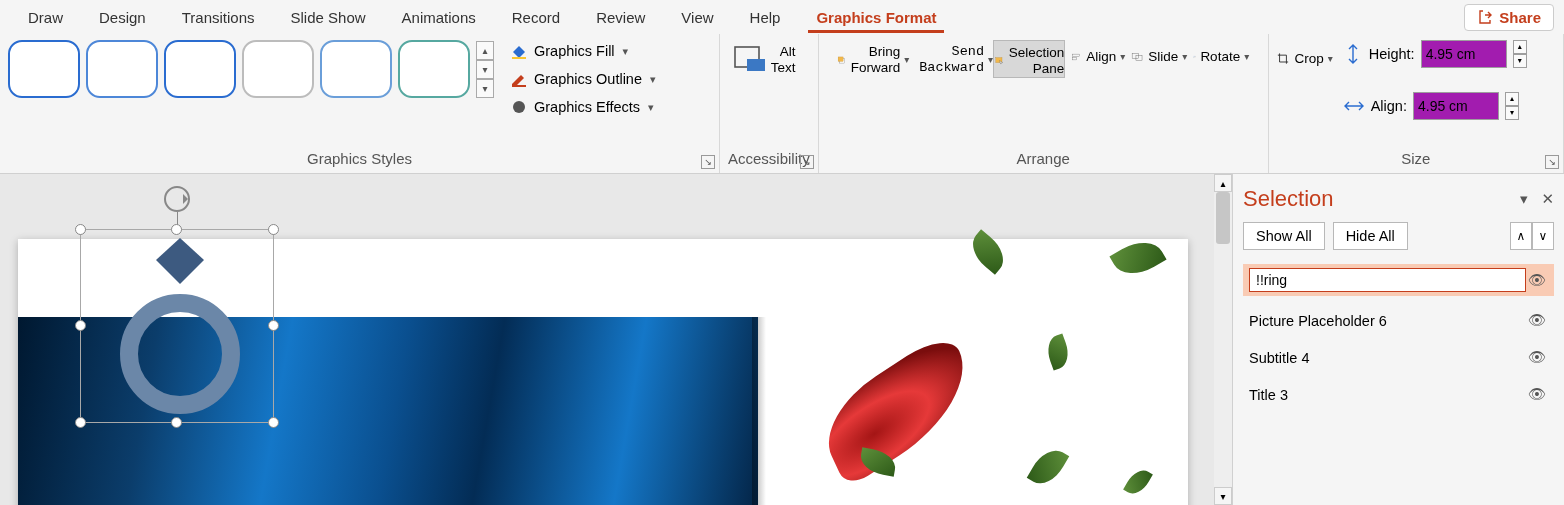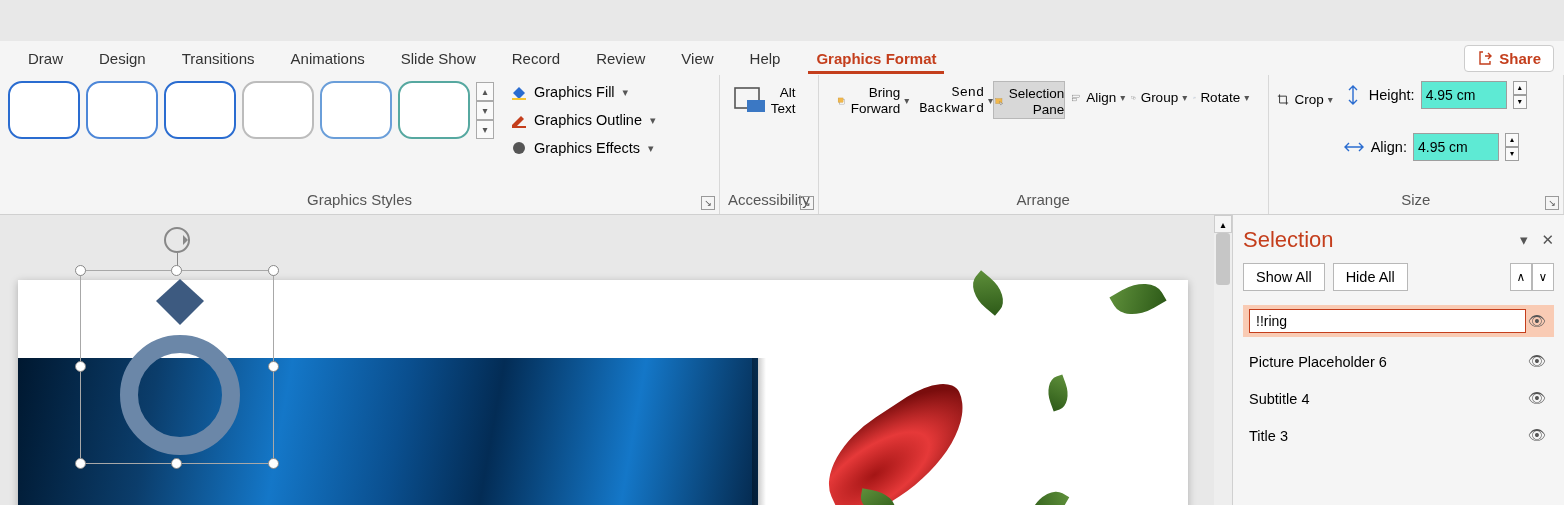--- a/index.html
+++ b/index.html
@@ -1,19 +1,19 @@
 <!DOCTYPE html>
 <html><head>
 <meta charset="utf-8">
 <style>
   * { box-sizing: border-box; margin: 0; padding: 0; font-family: "Segoe UI", Arial, sans-serif; }
   body { background: #e8e8e8; width: 1564px; height: 505px; overflow: hidden; position: relative; }
 
   
-  .tabs { display: flex; align-items: center; height: 34px; background: #f5f5f5; padding: 0 10px; font-size: 15px; color: #333; margin-top: 41px; }
+  .tabs { display: flex; align-items: center; height: 34px; background: #f5f5f5; padding: 0 10px; font-size: 15px; color: #333; }
   .tab { padding: 6px 18px; cursor: pointer; }
   .tab.active { color: #c43e1c; font-weight: 600; position: relative; }
   .tab.active::after { content: ""; position: absolute; left: 10px; right: 10px; bottom: -1px; height: 3px; background: #c43e1c; }
   .share { margin-left: auto; display: flex; align-items: center; gap: 6px; color: #c43e1c; font-weight: 600; padding: 4px 12px; border: 1px solid #ccc; background: #fff; border-radius: 4px; }
 
   
   .ribbon { display: flex; background: #f5f5f5; border-bottom: 1px solid #d0d0d0; height: 140px; }
   .group { border-right: 1px solid #d8d8d8; display: flex; flex-direction: column; padding: 6px 8px 2px 8px; position: relative; }
   .group-body { flex: 1; display: flex; align-items: flex-start; gap: 6px; }
   .group-label { text-align: center; font-size: 15px; color: #555; padding: 2px 0 4px 0; position: relative; }
@@ -28,21 +28,21 @@
   .graphics-menu { display:flex; flex-direction:column; gap:6px; margin-left:6px; font-size:14.5px;}
   .graphics-menu .mitem { display:flex; align-items:center; gap:6px; padding:2px 4px; cursor:pointer;}
   .graphics-menu .chev { margin-left:2px; font-size:11px; color:#555;}
 
   .big-btn { display:flex; flex-direction:row; align-items:center; justify-content:flex-start; width:72px; padding-top:4px; font-size:13.5px; cursor:pointer; gap:4px; text-align:right; line-height:1.2;}
   .big-btn.active { background:#d8d8d8; border:1px solid #b8b8b8;}
   .chevd { font-size:10px; color:#555;}
 
   .size-rows { display:flex; flex-direction:column; gap:24px; font-size:14.5px; margin-left:4px;}
   .size-row { display:flex; align-items:center; gap:6px;}
-  .size-input { width:86px; height:28px; border:1px solid #9e9e9e; background:#5eead4; padding:0 4px; font-size:14px;}
+  .size-input { width:86px; height:28px; border:1px solid #9e9e9e; background:#a21caf; padding:0 4px; font-size:14px;}
   .spin { display:flex; flex-direction:column;}
   .spin div { width:14px; height:14px; border:1px solid #9e9e9e; font-size:8px; text-align:center; line-height:12px; background:#fafafa;}
 
   
   .workspace { display:flex; height: calc(505px - 34px - 140px); }
   .canvas-area { flex:1; position:relative; background:#e8e8e8; overflow:hidden;}
   .slide { position:absolute; left:18px; top:65px; width:1170px; height:600px; background:#fff; box-shadow:0 2px 8px rgba(0,0,0,0.25);}
   .blue-img { position:absolute; left:0; top:78px; width:740px; height:260px; background:linear-gradient(100deg,#001830 0%, #0b3d6b 18%, #1477c8 35%, #0a4f8f 50%, #032c55 62%, #1477c8 80%, #021d3b 100%);}
   .blue-img::after { content:""; position:absolute; right:-8px; top:0; bottom:0; width:14px; background:linear-gradient(to right, rgba(0,0,0,0.35), transparent);}
 
@@ -80,22 +80,22 @@
   .pane-item .eye { margin-left:auto; width:22px; text-align:center; color:#555;}
   svg { display:block; }
 </style>
 </head>
 <body>
 
 <div class="tabs">
   <div class="tab">Draw</div>
   <div class="tab">Design</div>
   <div class="tab">Transitions</div>
+  <div class="tab">Slide Show</div>
   <div class="tab">Animations</div>
-  <div class="tab">Slide Show</div>
   <div class="tab">Record</div>
   <div class="tab">Review</div>
   <div class="tab">View</div>
   <div class="tab">Help</div>
   <div class="tab active">Graphics Format</div>
   <div class="share">
     <svg width="16" height="16" viewBox="0 0 16 16">
         <path fill="none" stroke="#c43e1c" stroke-width="1.4" d="M6 2h-3v12h10v-3 M8 6h6 M11 3l3 3-3 3"></path>
       </svg>
     <span>Share</span>
@@ -198,21 +198,21 @@
             <rect x="4" y="14" width="14" height="8" fill="none" stroke="#555"></rect>
           </svg>
         <span>Align</span>
           <span class="chevd">▾</span>
       </div>
       <div class="big-btn" style="width:56px;">
         <svg width="34" height="26" viewBox="0 0 34 26">
             <rect x="3" y="3" width="16" height="14" fill="none" stroke="#555"></rect>
             <rect x="13" y="9" width="16" height="14" fill="none" stroke="#555"></rect>
           </svg>
-        <span>Group</span>
+        <span>Slide</span>
           <span class="chevd">▾</span>
       </div>
       <div class="big-btn" style="width:56px;">
         <svg width="34" height="26" viewBox="0 0 34 26">
             <path d="M6 20L20 6h8v8z" fill="none" stroke="#555"></path>
             <path d="M20 6a10 10 0 0 0-14 10" fill="none" stroke="#2a6cd0" stroke-width="1.6"></path>
           </svg>
         <span>Rotate</span>
           <span class="chevd">▾</span>
       </div>

